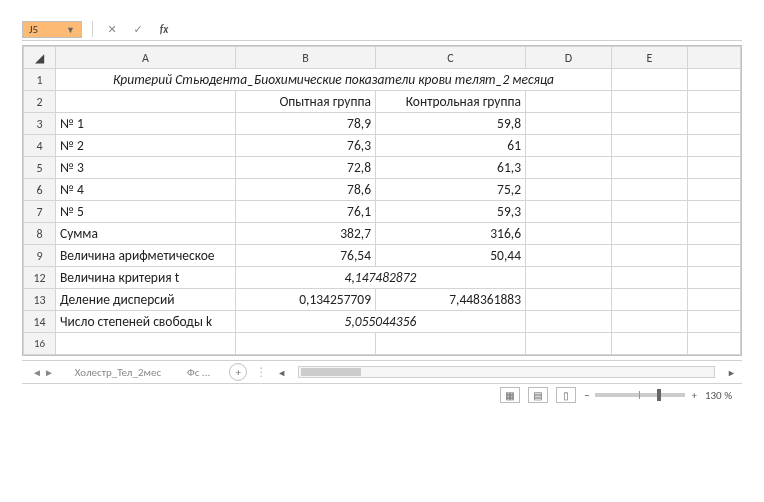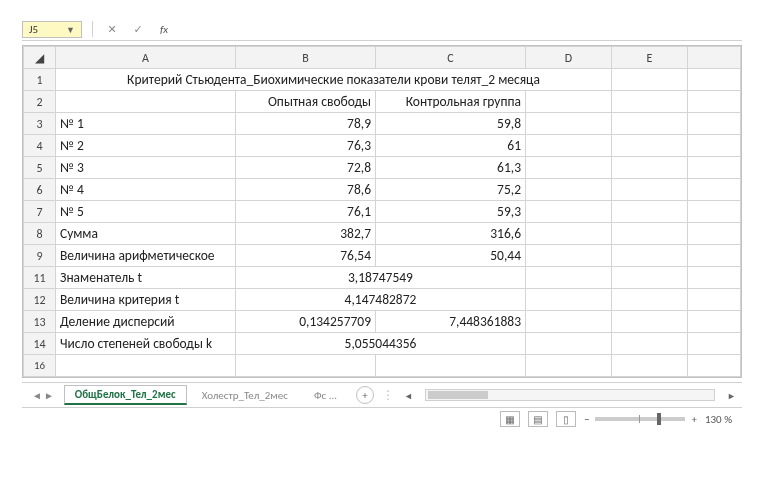--- a/index.html
+++ b/index.html
@@ -1,41 +1,41 @@
 <!DOCTYPE html>
 <html><head>
 <meta charset="utf-8">
 <style>
 * { box-sizing: border-box; margin: 0; padding: 0; }
 body { font-family: Calibri, Arial, sans-serif; font-size: 12px; background: #fff; color: #333; width: 764px; height: 502px; overflow: hidden; position: relative; }
 
 .container { padding: 18px 22px; }
 
 .formula-bar { display: flex; align-items: center; gap: 8px; padding: 2px 0; border-bottom: 1px solid #d0d0d0; margin-bottom: 4px; }
-.name-box { border: 1px solid #c0c0c0; padding: 1px 6px; width: 60px; background: #fef9c3; font-size: 11px; display:flex; align-items:center; justify-content:space-between;}
+.name-box { border: 1px solid #c0c0c0; padding: 1px 6px; width: 60px; background: #fdba74; font-size: 11px; display:flex; align-items:center; justify-content:space-between;}
 .name-box .dd { color:#666; font-size:9px; }
 .fb-btn { width: 18px; height: 18px; display: inline-flex; align-items: center; justify-content: center; color: #888; font-size: 11px; cursor: default; }
-.fx { font-style: italic; font-size: 11px; color:#555; }
+.fx { font-style: italic; font-size: 11px; color:#555;font-weight:bold; }
 .divider-v { width:1px; height:16px; background:#d0d0d0; margin:0 2px;}
 
 .grid-wrapper { border: 1px solid #c0c0c0; background: #fff; }
 
 .grid { border-collapse: collapse; width: 100%; table-layout: fixed; font-size: 13.5px; color:#222; }
 .grid th, .grid td { border: 1px solid #d4d4d4; height: 22px; padding: 0 4px; white-space: nowrap; overflow: hidden; }
 .grid th { background: #f3f3f3; font-weight: normal; color: #444; font-size: 12px; text-align: center; }
 .grid .rowhead { background: #f3f3f3; text-align: center; font-size: 12px; color: #444; width: 32px; }
 .grid .corner { background: #f3f3f3; width: 32px; }
 .colA { width: 180px; }
 .colB { width: 140px; }
 .colC { width: 150px; }
 .colD { width: 86px; }
 .colE { width: 76px; }
 .t-left { text-align: left; }
 .t-right { text-align: right; }
-.t-center { text-align: center; }
+.t-center { text-align: center; font-style: italic; }
 
 .selected-row { background:#e6e6e6; }
 
 .tabs-row { display: flex; align-items: center; border-top:1px solid #d0d0d0; border-bottom:1px solid #d0d0d0; padding: 2px 4px; margin-top: 4px; gap:4px;}
 .nav-arrows { display:flex; gap:2px; padding:0 6px; }
 .arrow { font-size:10px; color:#888; }
 .tab { padding: 2px 10px; font-size: 11px; color:#555; border:1px solid transparent; border-bottom:none; display:flex; align-items:center; }
 .tab.active { background:#fff; border-color:#c0c0c0; border-bottom:2px solid #217346; color:#217346; font-weight:bold; }
 .tab.inactive { color:#888; }
 .add-sheet { width:18px; height:18px; border:1px solid #c0c0c0; border-radius:50%; display:inline-flex; align-items:center; justify-content:center; font-size:11px; color:#666; margin-left:4px;}
@@ -91,21 +91,21 @@
 
       <tr>
         <td class="rowhead">1</td>
         <td colspan="4" class="t-center">Критерий Стьюдента_Биохимические показатели крови телят_2 месяца</td>
         <td></td>
             <td></td>
       </tr>
       <tr>
         <td class="rowhead">2</td>
         <td></td>
-        <td class="t-right">Опытная свободы</td>
+        <td class="t-right">Опытная группа</td>
         <td class="t-right">Контрольная группа</td>
         <td></td>
             <td></td>
             <td></td>
       </tr>
 
       <tr>
         <td class="rowhead">3</td>
         <td class="t-left">№ 1</td>
         <td class="t-right">78,9</td>
@@ -162,28 +162,20 @@
       <tr>
         <td class="rowhead">9</td>
         <td class="t-left">Величина арифметическое</td>
         <td class="t-right">76,54</td>
         <td class="t-right">50,44</td>
         <td></td>
             <td></td>
             <td></td>
       </tr>
 
-      <tr>
-        <td class="rowhead">11</td>
-        <td class="t-left">Знаменатель t</td>
-        <td colspan="2" class="t-center">3,18747549</td>
-        <td></td>
-            <td></td>
-            <td></td>
-      </tr>
       <tr>
         <td class="rowhead">12</td>
         <td class="t-left">Величина критерия t</td>
         <td colspan="2" class="t-center">4,147482872</td>
         <td></td>
             <td></td>
             <td></td>
       </tr>
       <tr>
         <td class="rowhead">13</td>
@@ -213,21 +205,20 @@
       </tr>
     </tbody>
       </table>
   </div>
 
   <div class="tabs-row">
     <div class="nav-arrows">
       <span class="arrow">◄</span>
       <span class="arrow">►</span>
     </div>
-    <div class="tab active">ОбщБелок_Тел_2мес</div>
     <div class="tab inactive">Холестр_Тел_2мес</div>
     <div class="tab inactive">Фс ...</div>
     <span class="add-sheet">+</span>
     <span style="color:#bbb;margin:0 4px">⋮</span>
     <span class="sc-arrow">◄</span>
     <div class="hscroll">
         <div class="thumb"></div>
       </div>
     <span class="sc-arrow">►</span>
   </div>

